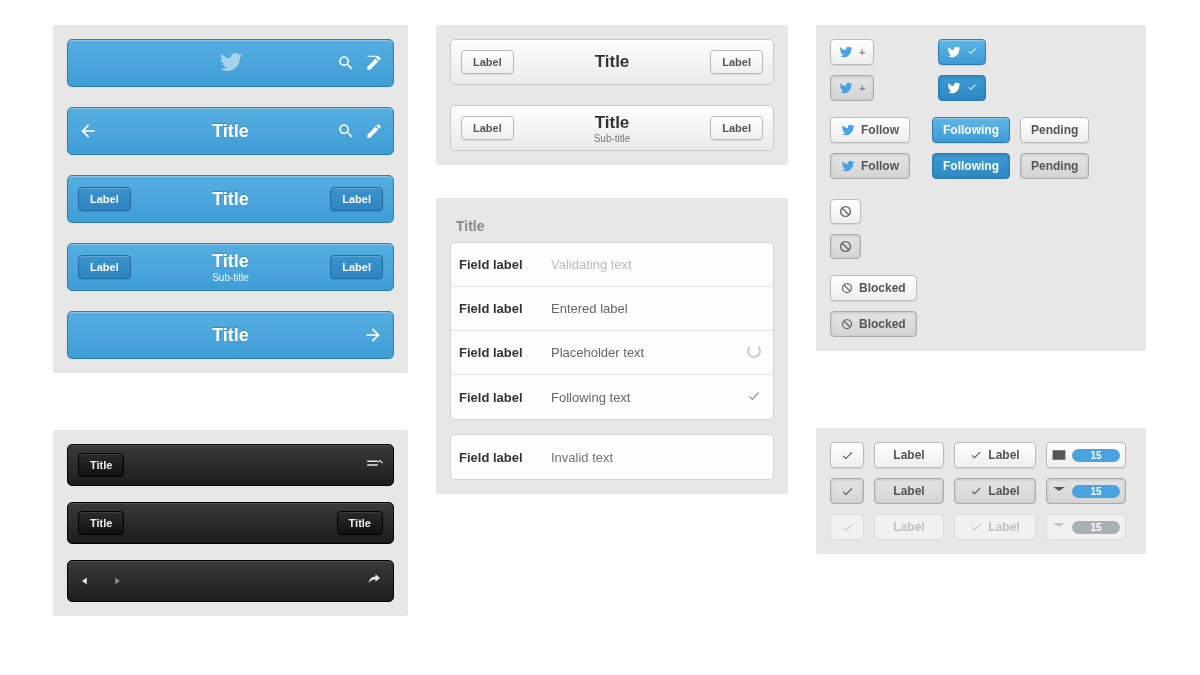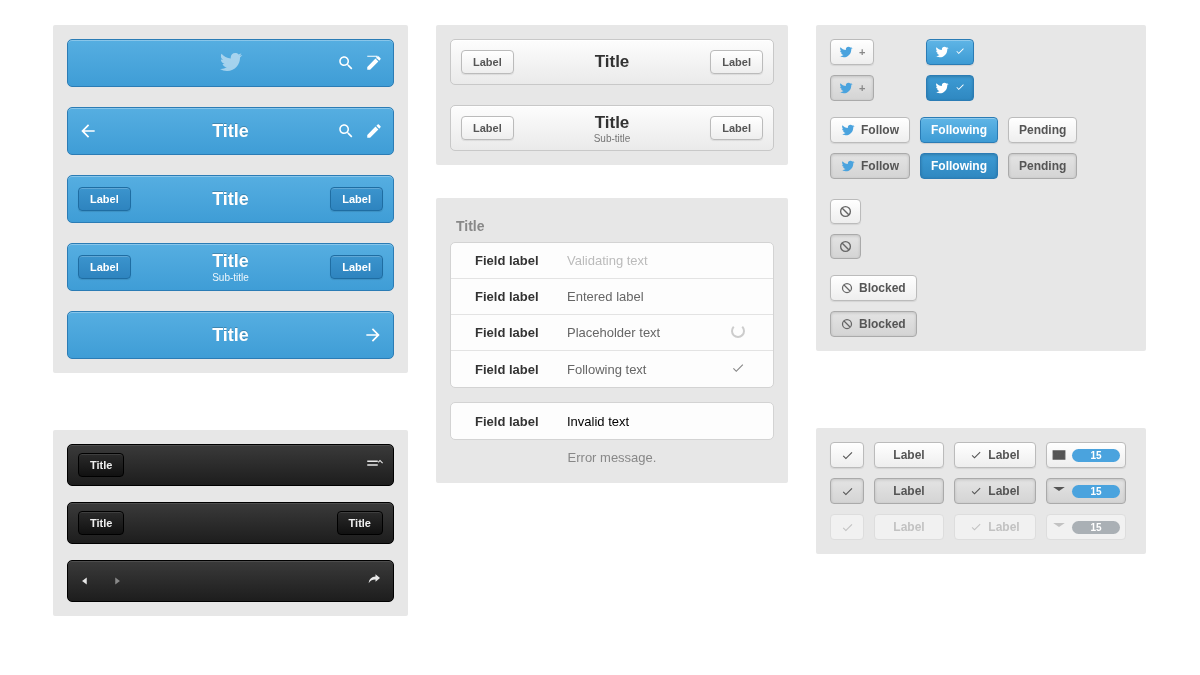--- a/index.html
+++ b/index.html
@@ -80,27 +80,27 @@
   .form-section-title { font-size: 14px; color: #888; font-weight: bold; margin: 6px 0 8px 6px; }
   .form-card {
     background: #fdfdfd;
     border: 1px solid #d3d3d3;
     border-radius: 5px;
     overflow: hidden;
   }
   .form-row {
     display: flex;
     align-items: center;
-    height: 36px;
+    height: 44px;
     border-bottom: 1px solid #e3e3e3;
-    padding: 0 24px;
+    padding: 0 8px;
     gap: 14px;
   }
   .form-row:last-child { border-bottom: none; }
-  .form-row.error .value { color: #000000; }
+  .form-row.error .value { color: #737373; }
   .form-row .label { width: 78px; font-weight: bold; color: #333; font-size: 13px; }
   .form-row .value { flex: 1; color: #666; font-size: 13px; }
   .form-row .value.placeholder { color: #bbb; }
   .form-row .trailing { width: 22px; text-align: center; color: #888; }
   .form-error-msg {
     text-align: center; color: #888; font-size: 13px;
     padding: 10px 0 4px;
   }
   
   .spinner {
@@ -150,20 +150,21 @@
     border-color: #aaa;
   }
   .btn.disabled {
     background: #f1f1f1; border-color: #ddd; color: #c2c2c2; box-shadow: none;
   }
   .btn.blue {
     background: linear-gradient(#5fb5e6,#3d9bd4);
     border: 1px solid #2b7cb5;
     color: #fff;
     box-shadow: inset 0 1px 0 rgba(255,255,255,.3), 0 1px 1px rgba(0,0,0,.1);
+    margin-left: 12px;
   }
   .btn.blue.pressed {
     background: linear-gradient(#3d9bd4,#2f88c1);
     box-shadow: inset 0 1px 3px rgba(0,0,0,.2);
   }
   .btn.icon-only { padding: 5px 8px; }
   .row { display: flex; gap: 10px; margin-bottom: 10px; }
   
   .badge {
     background: #4aa3de; color: #fff; font-weight: bold; font-size: 10px;
@@ -300,21 +301,20 @@
     </div>
   </div>
   <div style="height:14px;"></div>
   <div class="form-card">
     <div class="form-row error">
       <span class="label">Field label</span>
       <span class="value">Invalid text</span>
       <span class="trailing"></span>
     </div>
   </div>
-  <div class="form-error-msg">Error message.</div>
 </div>
 
 <div class="panel" style="left:53px; top:430px; width:355px;">
   <div class="blackbar">
     <button class="pill-black">Title</button>
     <span class="icon icon-white">
       <svg width="18" height="18" viewBox="0 0 24 24">
           <path d="M3 6h14v2H3zM3 11h14v2H3zM20 5l-3 3 1 1 2-2 3 3 1-1z"></path>
         </svg>
     </span>

